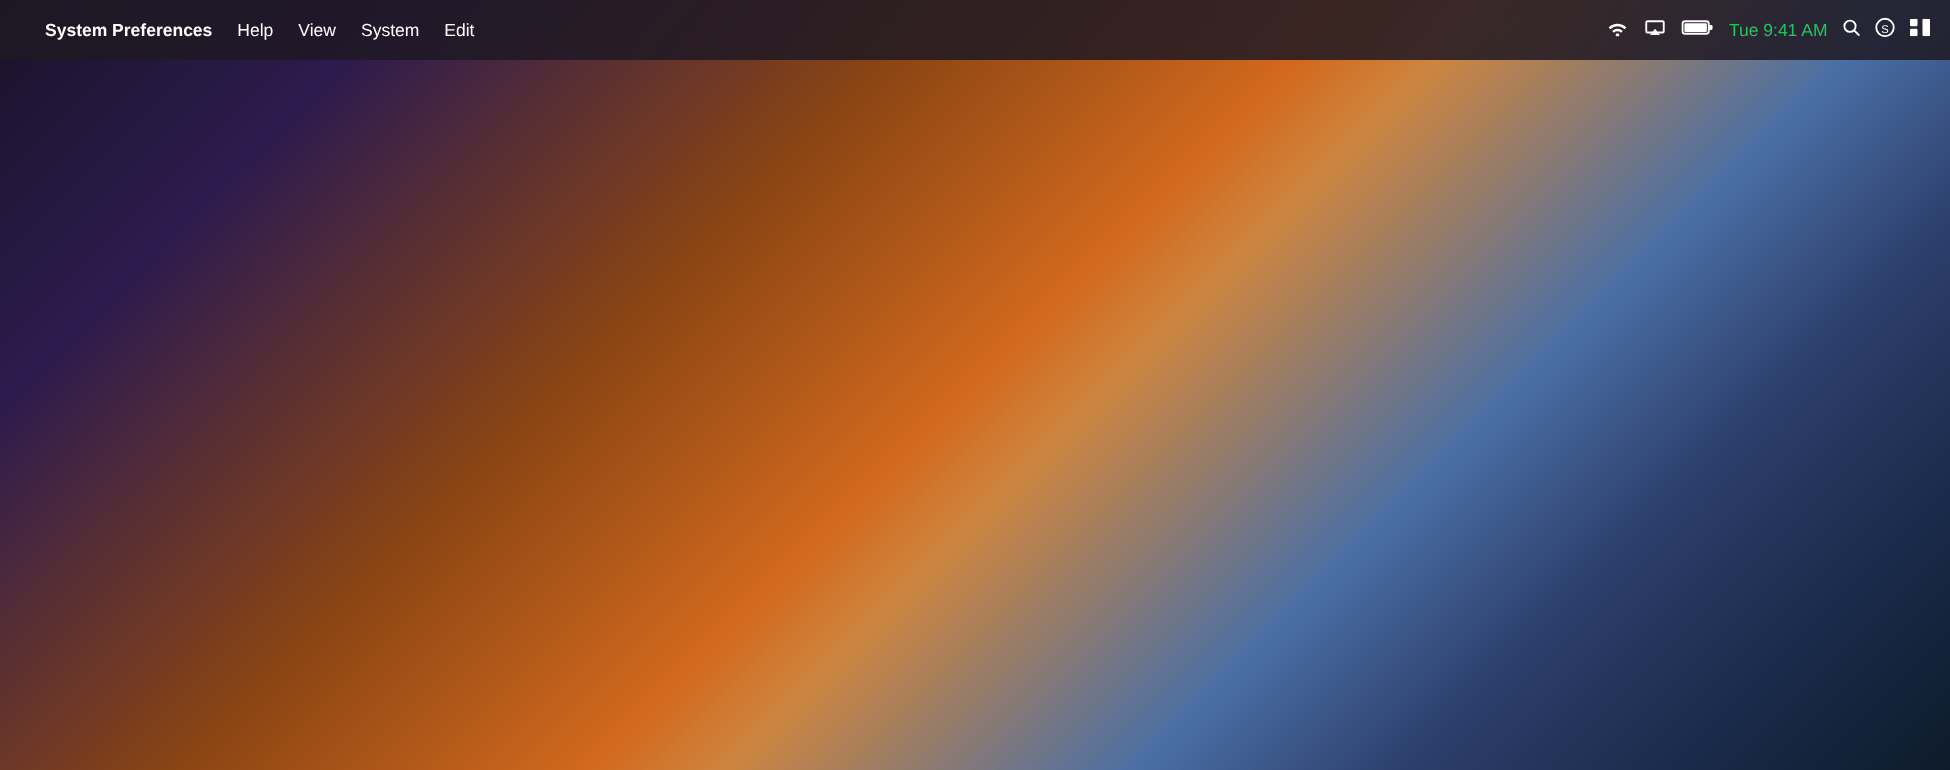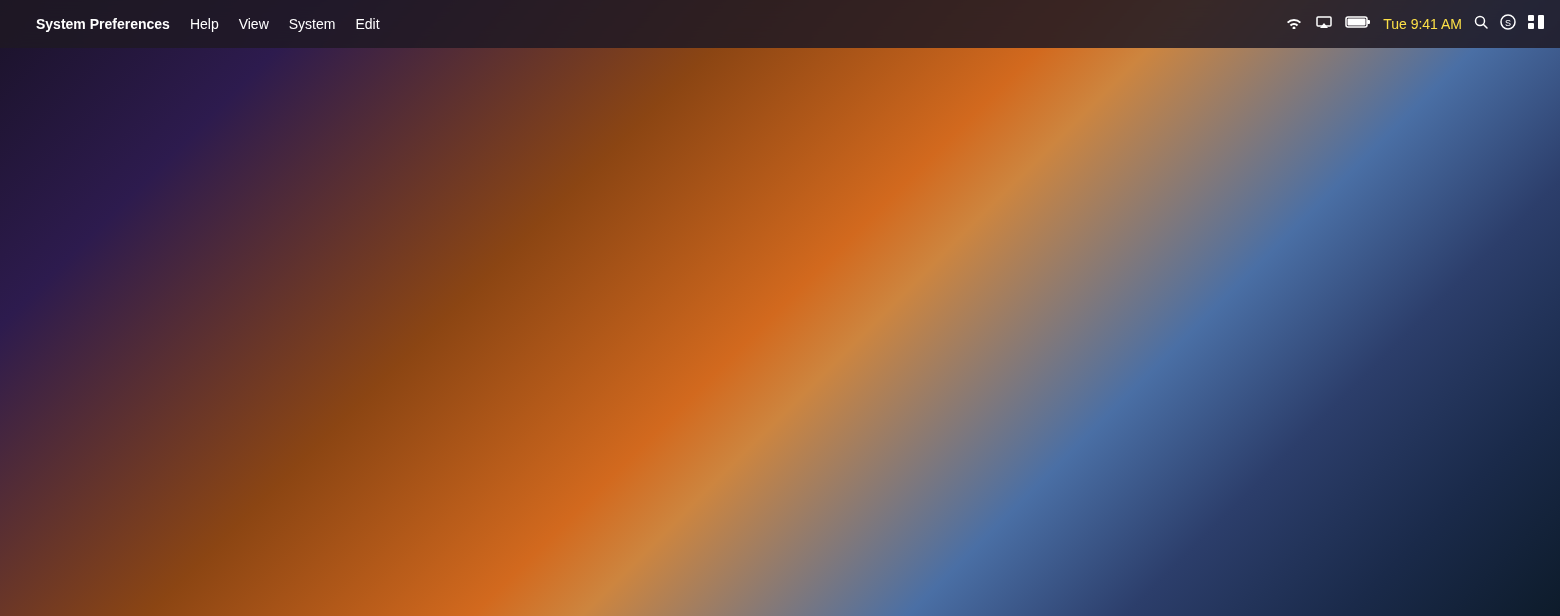--- a/index.html
+++ b/index.html
@@ -70,21 +70,21 @@
     }
 
     .menu-icon {
       color: #ffffff;
       font-size: 16px;
       cursor: pointer;
     }
 
     .menu-time {
       font-size: 14px;
-      color: #fde047;
+      color: #22c55e;
       font-weight: 500;
     }
 
     
     .desktop-area {
       flex: 1;
       position: relative;
       overflow: hidden;
     }
 

